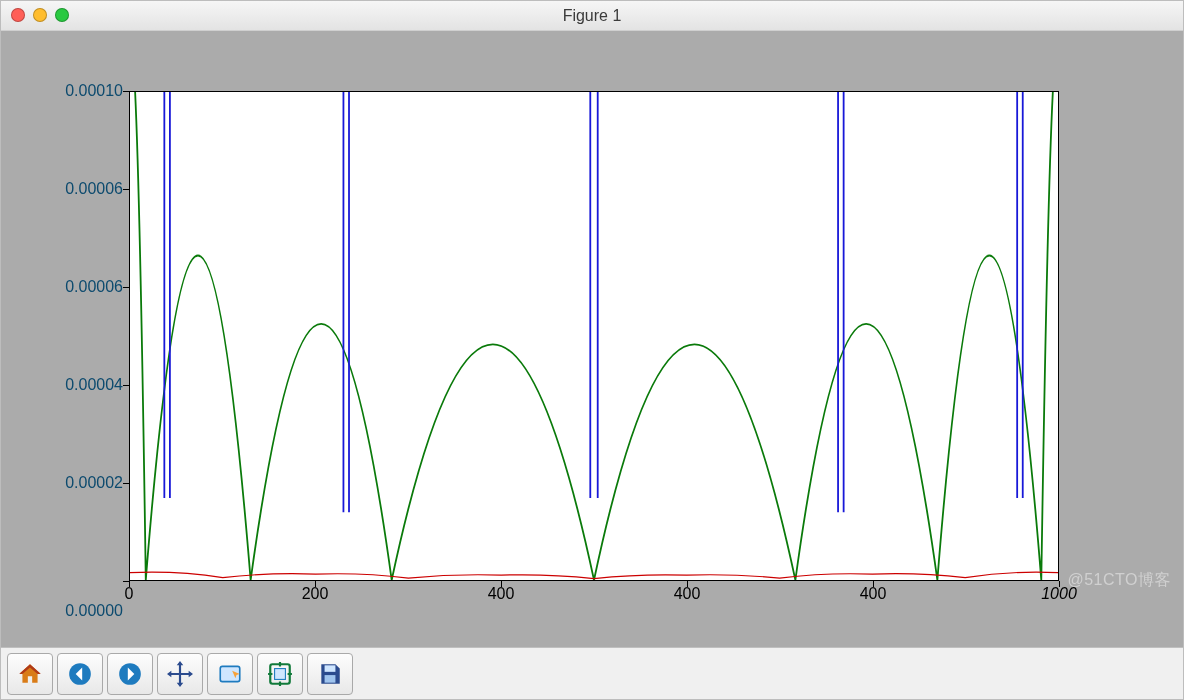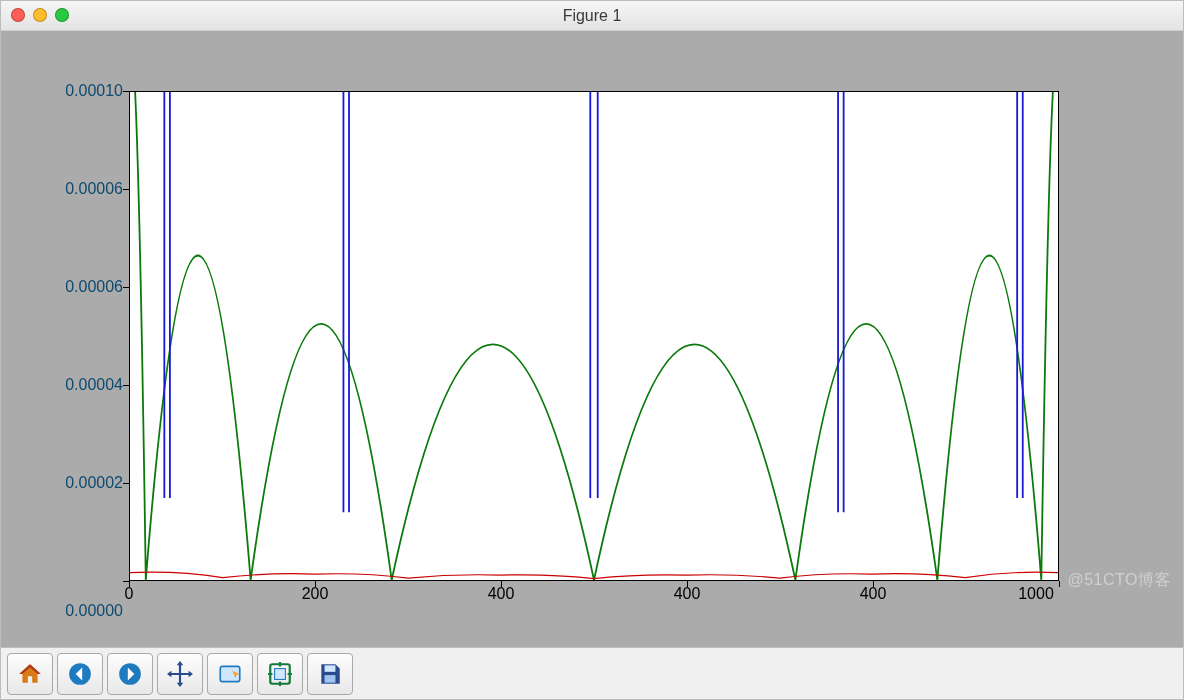--- a/index.html
+++ b/index.html
@@ -75,21 +75,21 @@
       <div class="xtick" style="left: 128px;">0</div>
       <div class="tickmark" style="left: 128px; top: 550px; width: 1px; height: 6px;"></div>
       <div class="xtick" style="left: 314px;">200</div>
       <div class="tickmark" style="left: 314px; top: 550px; width: 1px; height: 6px;"></div>
       <div class="xtick" style="left: 500px;">400</div>
       <div class="tickmark" style="left: 500px; top: 550px; width: 1px; height: 6px;"></div>
       <div class="xtick" style="left: 686px;">400</div>
       <div class="tickmark" style="left: 686px; top: 550px; width: 1px; height: 6px;"></div>
       <div class="xtick" style="left: 872px;">400</div>
       <div class="tickmark" style="left: 872px; top: 550px; width: 1px; height: 6px;"></div>
-      <div class="xtick" style="left: 1035px;">1000</div>
+      <div class="xtick" style="left: 1058px; font-style: italic;">1000</div>
       <div class="tickmark" style="left: 1058px; top: 550px; width: 1px; height: 6px;"></div>
     </div>
 
   <div class="toolbar">
     <div class="tbtn">
       <svg viewBox="0 0 24 24">
           <path fill="#d97c18" d="M3 11 12 3l9 8h-2v9h-5v-6h-4v6H5v-9z"></path>
           <path fill="#b03a17" d="M12 3 2 12h3L12 6l7 6h3z"></path>
         </svg>
     </div>

